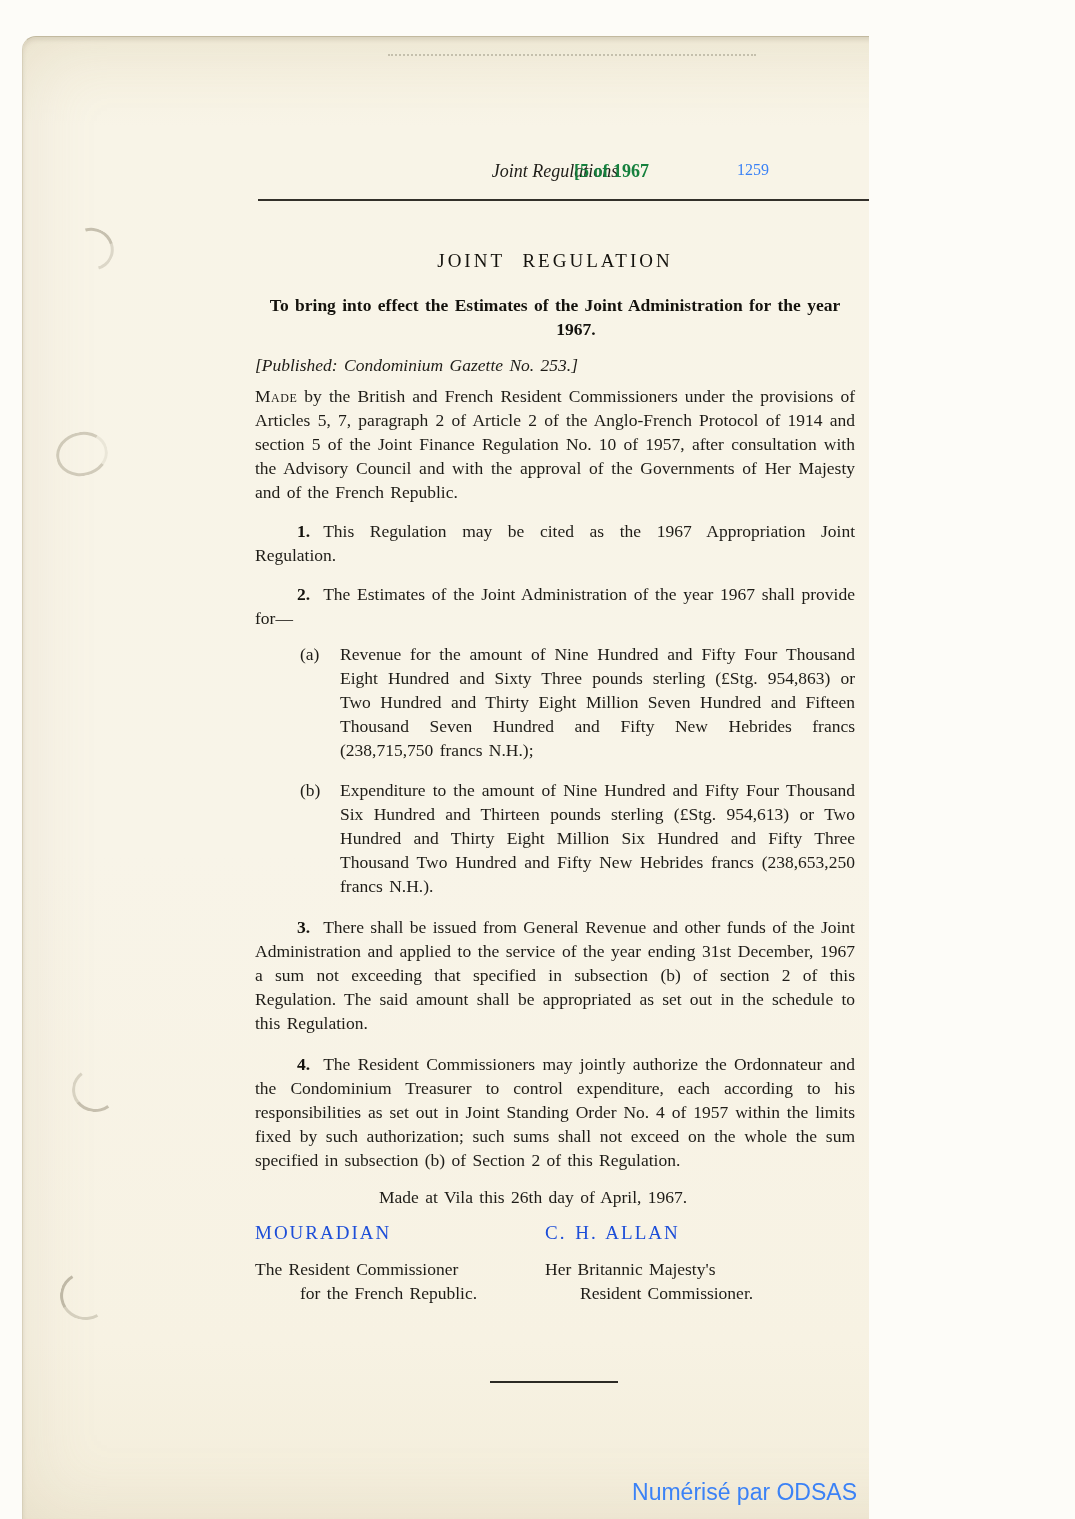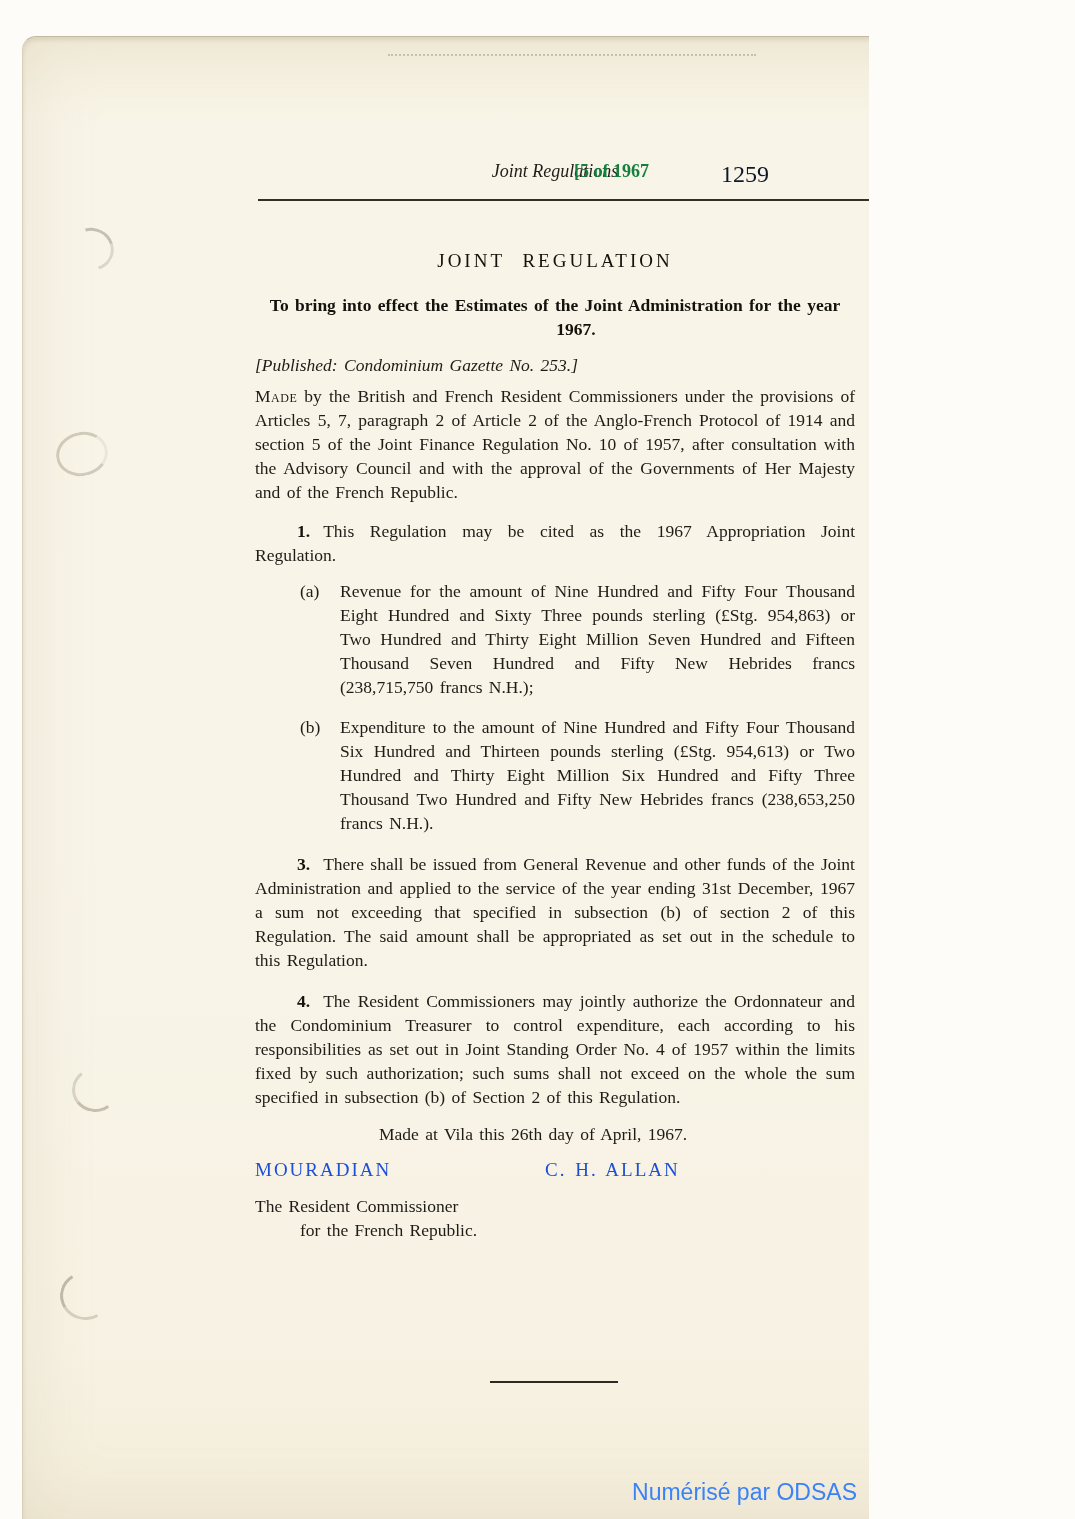--- a/index.html
+++ b/index.html
@@ -47,21 +47,21 @@
   .running-title {
     position: absolute; left: 255px; top: 161px; width: 600px;
     text-align: center; font-style: italic; font-size: 18px; color: #1f1d18;
   }
   .issue {
     position: absolute; right: 220px; top: 161px;
     font-weight: bold; font-size: 18px; color: #15803d;
   }
   .page-number {
     position: absolute; right: 100px; top: 161px;
-    font-size: 24px; color: #0f172a;
+    font-size: 16px; color: #3b82f6;
   }
   .header-rule {
     position: absolute; left: 258px; top: 199px; width: 714px; height: 2px;
     background: #33302a;
   }
   .margin-note {
     position: absolute; left: 875px; top: 249px; width: 74px;
     font-size: 20px; line-height: 19px; color: #8b5cf6;
   }
 
@@ -156,20 +156,21 @@
     <h1 class="title">JOINT REGULATION</h1>
 
     <p class="subject">To bring into effect the Estimates of the Joint Administration for the year 1967.</p>
 
     <p class="published">[Published: Condominium Gazette No. 253.]</p>
 
     <p class="para preamble"><span class="smallcaps">Made</span><span> by the British and French Resident Commissioners under the provisions of Articles 5, 7, paragraph 2 of Article 2 of the Anglo-French Protocol of 1914 and section 5 of the Joint Finance Regulation No. 10 of 1957, after consultation with the Advisory Council and with the approval of the Governments of Her Majesty and of the French Republic.</span></p>
 
     <p class="para section sec-1"><span class="secnum">1.</span><span>This Regulation may be cited as the 1967 Appropriation Joint Regulation.</span></p>
 
+    <p class="para section sec-2"><span class="secnum">2.</span><span>The Estimates of the Joint Administration of the year 1967 shall provide for—</span></p>
 
     <div class="item">
       <span class="item-label">(a)</span>
       <span>Revenue for the amount of Nine Hundred and Fifty Four Thousand Eight Hundred and Sixty Three pounds sterling (£Stg. 954,863) or Two Hundred and Thirty Eight Million Seven Hundred and Fifteen Thousand Seven Hundred and Fifty New Hebrides francs (238,715,750 francs N.H.);</span>
     </div>
 
     <div class="item" style="margin-top:16px;">
       <span class="item-label">(b)</span>
       <span>Expenditure to the amount of Nine Hundred and Fifty Four Thousand Six Hundred and Thirteen pounds sterling (£Stg. 954,613) or Two Hundred and Thirty Eight Million Six Hundred and Fifty Three Thousand Two Hundred and Fifty New Hebrides francs (238,653,250 francs N.H.).</span>
     </div>
@@ -183,20 +184,24 @@
     <div class="sig-row">
       <div class="sig-col sig-left">
         <div class="sig-name">MOURADIAN</div>
         <div class="sig-title">
           <div>The Resident Commissioner</div>
           <div class="indent-45">for the French Republic.</div>
         </div>
       </div>
       <div class="sig-col sig-right">
         <div class="sig-name">C. H. ALLAN</div>
+        <div class="sig-title">
+          <div>Her Britannic Majesty's</div>
+          <div class="indent-35">Resident Commissioner.</div>
+        </div>
       </div>
     </div>
 
   </div>
 
   <div class="end-rule"></div>
 
   <div class="watermark">Numérisé par ODSAS</div>
 
 </div>

